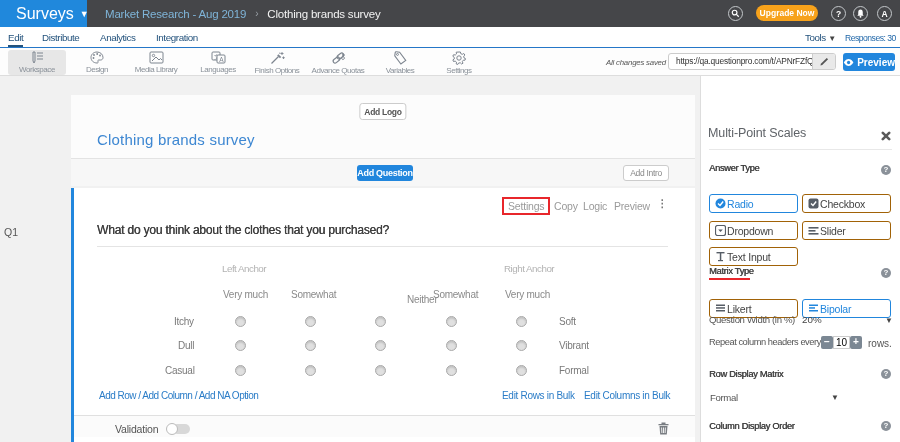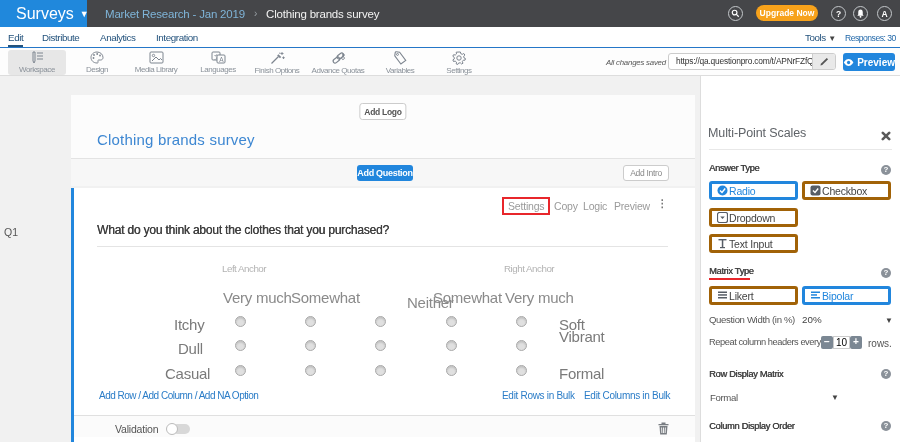--- a/index.html
+++ b/index.html
@@ -45,63 +45,63 @@
 .addintro { position:absolute; right:26px; top:6px; height:16px; background:#fff; border:1px solid #ccc; border-radius:3px; color:#888; font-size:8.5px; letter-spacing:-0.3px; display:flex; align-items:center; padding:0 6px; }
 
 .q1lbl { position:absolute; left:4px; top:226px; font-size:10.5px; color:#555; }
 
 .qcard { position:absolute; left:71px; top:188px; width:624px; height:254px; background:#fff; border-left:3px solid #2186dd; }
 .qlink { position:absolute; font-size:10.5px; letter-spacing:-0.2px; color:#9a9a9a; white-space:nowrap; }
 .redbox { border:2px solid #e8262b; padding:1px 4px; }
 .qtext { position:absolute; left:23px; top:35px; width:571px; font-size:12px; letter-spacing:-0.2px; color:#3f3f3f; text-shadow:0.35px 0 0 #3f3f3f; border-bottom:1px solid #e4e4e4; padding-bottom:9px; }
 
 
-.mx { position:absolute; left:0; top:0; font-size:15px; letter-spacing:-0.25px; color:#8a8a8a; white-space:nowrap; }
+.mx { position:absolute; left:0; top:0; font-size:10px; letter-spacing:-0.25px; color:#8a8a8a; white-space:nowrap; }
 .anchor { color:#b3b3b3; font-size:9.8px; letter-spacing:-0.5px; }
 .rowlbl { color:#7a7a7a; }
 .radio { width:11px; height:11px; border-radius:50%; background:#e0e0e0; border:1px solid #aaa; box-shadow:inset 0 1.5px 2px rgba(0,0,0,0.15); }
 .links-bottom { position:absolute; top:202px; left:25px; font-size:10px; color:#2a7cc7; white-space:nowrap; letter-spacing:-0.5px; }
 .editbulk { position:absolute; top:202px; font-size:10px; color:#2a7cc7; white-space:nowrap; letter-spacing:-0.3px; }
 
 .vstrip { position:absolute; left:0px; top:227px; width:621px; height:22px; background:#fbfbfb; border-top:1px solid #e0e0e0; }
 .vstrip .vt { position:absolute; left:41px; top:7px; font-size:10.5px; letter-spacing:-0.2px; color:#555; }
 .toggle { position:absolute; left:92px; top:7px; width:24px; height:12px; }
 .toggle .track { position:absolute; left:6px; top:1px; width:18px; height:10px; border-radius:5px; background:#d8d8d8; }
 .toggle .knob { position:absolute; left:0; top:0; width:12px; height:12px; border-radius:50%; background:#fff; border:1px solid #bbb; }
 
 
 .sidebar { position:absolute; left:700px; top:76px; width:200px; height:366px; background:#fff; border-left:1px solid #ddd; }
 .sb-title { position:absolute; left:7px; top:50px; font-size:12.5px; color:#5f6368; letter-spacing:-0.1px; }
 .sb-x { position:absolute; right:9px; top:51px; }
 .sb-hr { position:absolute; left:8px; right:8px; top:73px; border-top:1px solid #e8e8e8; }
 .sb-lab { position:absolute; left:8px; font-size:9.3px; color:#3f3f3f; white-space:nowrap; letter-spacing:-0.3px; text-shadow:0.4px 0 0 #3f3f3f; }
 .sb-lab2 { position:absolute; left:8px; font-size:9.6px; color:#555; white-space:nowrap; letter-spacing:-0.35px; }
 .help { position:absolute; right:9px; width:10px; height:10px; border-radius:50%; background:#8a9199; color:#fff; font-size:8px; font-weight:bold; text-align:center; line-height:10px; }
-.opt { position:absolute; width:89px; height:19px; border:3px solid #a16207; border-radius:3px; background:#fff; font-size:10.5px; letter-spacing:-0.2px; color:#444; display:flex; align-items:center; padding-left:5px; gap:1px; }
+.opt { position:absolute; width:89px; height:19px; border:1px solid #a16207; border-radius:3px; background:#fff; font-size:10.5px; letter-spacing:-0.2px; color:#444; display:flex; align-items:center; padding-left:5px; gap:1px;margin-top:13px; }
 .opt.sel { border-color:#2186dd; color:#2186dd; }
 .redline { position:absolute; left:8px; top:202px; width:41px; height:2px; background:#e8262b; }
 .caret { color:#444; font-size:8px; }
 .stepper { position:absolute; display:flex; align-items:center; }
 .stepbtn { width:12px; height:13px; background:#7b8793; color:#fff; font-size:10px; font-weight:bold; text-align:center; line-height:12px; border-radius:2px; }
 .stepval { width:17px; height:13px; border:1px solid #ccc; font-size:10px; text-align:center; line-height:12px; background:#fff; }
 </style>
 </head>
 <body>
 
 <div class="topbar">
   <div class="logo">
       <svg style="margin-left:8px;" width="14" height="18" viewBox="0 0 14 18">
         <path d="M3.4 13 L3.4 9.75 A 4.7 4.7 0 1 1 5.8 11.1" fill="none" stroke="#fff" stroke-width="2.5"></path>
         <rect x="2.2" y="14.8" width="2.5" height="2.5" fill="#fff"></rect>
       </svg>
       <span class="s">Surveys</span>
       <span class="car">▼</span>
     </div>
   <div class="crumb">
-      <span class="c1">Market Research - Jan 2019</span>
+      <span class="c1">Market Research - Aug 2019</span>
       <span class="sep">›</span>
       <span class="c2">Clothing brands survey</span>
     </div>
   <div class="circ" style="left:728px;">
       <svg width="9" height="9" viewBox="0 0 10 10">
         <circle cx="4" cy="4" r="2.6" fill="none" stroke="#fff" stroke-width="1.3"></circle>
         <line x1="6" y1="6" x2="8.6" y2="8.6" stroke="#fff" stroke-width="1.4"></line>
       </svg>
     </div>
   <div class="upg">Upgrade Now</div>
@@ -245,21 +245,21 @@
   <div class="mx" style="left:217px; top:101px;">Somewhat</div>
   <div class="mx" style="left:295px; top:106px;margin-left:38px;">Neither</div>
   <div class="mx" style="left:359px; top:101px;">Somewhat</div>
   <div class="mx" style="left:431px; top:101px;">Very much</div>
 
   <div class="mx rowlbl" style="left:100px; top:128px;">Itchy</div>
   <div class="mx rowlbl" style="left:104px; top:152px;">Dull</div>
   <div class="mx rowlbl" style="left:91px; top:177px;">Casual</div>
 
   <div class="mx rowlbl" style="left:485px; top:128px;">Soft</div>
-  <div class="mx rowlbl" style="left:485px; top:140px;">Vibrant</div>
+  <div class="mx rowlbl" style="left:485px; top:152px;">Vibrant</div>
   <div class="mx rowlbl" style="left:485px; top:177px;">Formal</div>
 
   <div class="radio abs" style="left:161px; top:128px;"></div>
   <div class="radio abs" style="left:231px; top:128px;"></div>
   <div class="radio abs" style="left:301px; top:128px;"></div>
   <div class="radio abs" style="left:372px; top:128px;"></div>
   <div class="radio abs" style="left:442px; top:128px;"></div>
 
   <div class="radio abs" style="left:161px; top:152px;"></div>
   <div class="radio abs" style="left:231px; top:152px;"></div>
@@ -314,20 +314,27 @@
         <path d="M3 5.5 L5 7.5 L8.2 3.5" fill="none" stroke="#fff" stroke-width="1.4"></path>
       </svg>Radio</div>
   <div class="opt" style="left:101px; top:105px;"><svg width="11" height="11" viewBox="0 0 11 11">
         <rect x="0.5" y="0.5" width="10" height="10" rx="2" fill="#565d66"></rect>
         <path d="M3 5.5 L5 7.5 L8.2 3.5" fill="none" stroke="#fff" stroke-width="1.4"></path>
       </svg>Checkbox</div>
   <div class="opt" style="left:8px; top:132px;"><svg width="11" height="11" viewBox="0 0 11 11">
         <rect x="0.5" y="0.5" width="10" height="10" rx="2" fill="none" stroke="#565d66" stroke-width="1.2"></rect>
         <path d="M3.2 4.5 L5.5 7 L7.8 4.5 Z" fill="#565d66"></path>
       </svg>Dropdown</div>
+  <div class="opt" style="left:101px; top:132px;"><svg width="11" height="11" viewBox="0 0 11 11">
+        <g fill="#565d66">
+          <rect x="0.5" y="2" width="10" height="1.6"></rect>
+          <rect x="0.5" y="5" width="7" height="1.6"></rect>
+          <rect x="0.5" y="8" width="10" height="1.6"></rect>
+        </g>
+      </svg>Slider</div>
   <div class="opt" style="left:8px; top:158px;"><svg width="11" height="11" viewBox="0 0 11 11">
         <g fill="#565d66">
           <rect x="1.5" y="1" width="8" height="1.4"></rect>
           <rect x="4.8" y="1" width="1.5" height="8"></rect>
           <rect x="3" y="9" width="5" height="1.2"></rect>
         </g>
       </svg>Text Input</div>
 
   <div class="sb-lab" style="top:190px;">Matrix Type</div>
   <div class="redline"></div>

